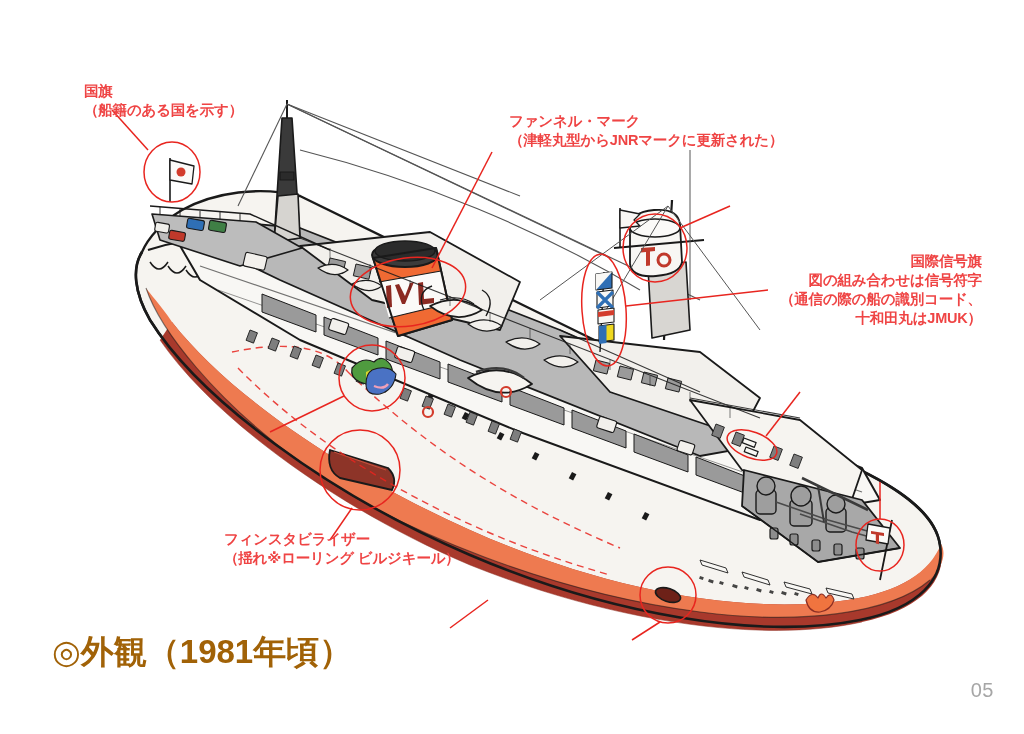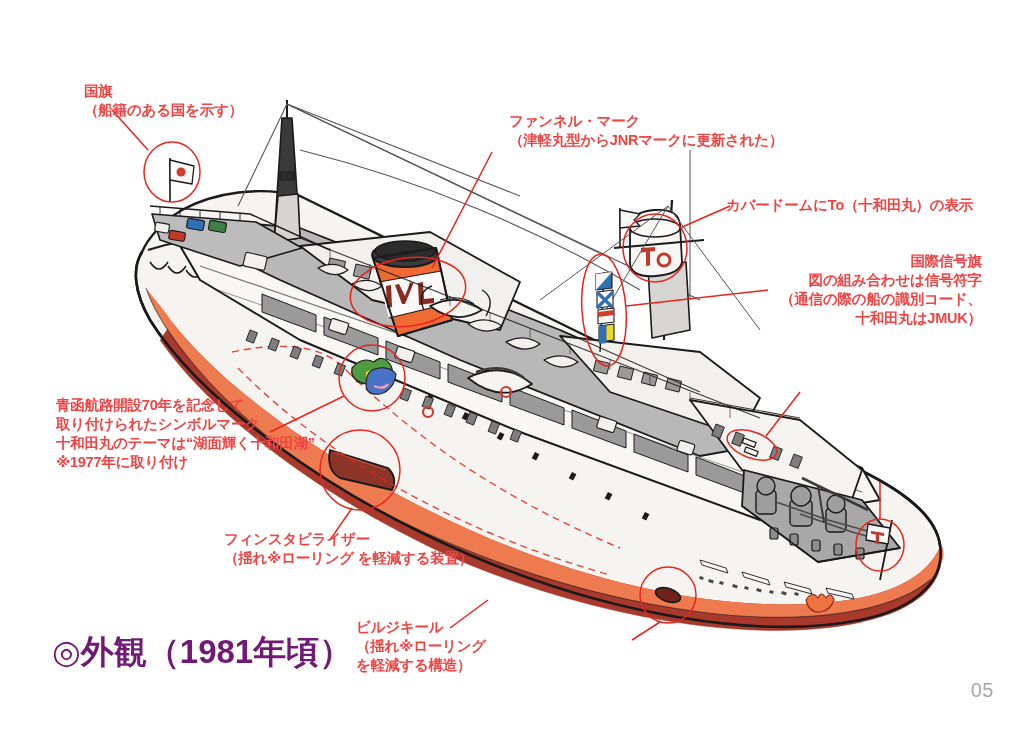--- a/index.html
+++ b/index.html
@@ -22,21 +22,21 @@
   }
   .ann.center { text-align:right; }
 
   #ship-illustration { position:absolute; left:0; top:0; width:1024px; height:734px; }
 
   .title {
     position:absolute;
     left:52px; top:630px;
     font-size:33px;
     font-weight:bold;
-    color:#701a75;
+    color:#a16207;
     letter-spacing:0px;
     white-space:pre;
   }
   .pagenum {
     position:absolute;
     right:30px; bottom:32px;
     font-size:20px;
     color:#a6a6a6;
     letter-spacing:0.5px;
   }
@@ -453,39 +453,31 @@
       <line x1="660" y1="622" x2="632" y2="640"></line>
     </g>
   </svg>
 
   <div class="ann" style="left:84px; top:82px;">国旗
 （船籍のある国を示す）</div>
 
   <div class="ann" style="left:466px; top:112px;margin-left:43px;">ファンネル・マーク
 （津軽丸型からJNRマークに更新された）</div>
 
-  <div class="ann" style="left:726px; top:196px;">カバードームにTo（十和田丸）の表示</div>
 
   <div class="ann center" style="left:780px; top:252px;">国際信号旗
 図の組み合わせは信号符字
 （通信の際の船の識別コード、
 十和田丸はJMUK）</div>
 
 
 
-  <div class="ann" style="left:56px; top:396px;">青函航路開設70年を記念して
-取り付けられたシンボルマーク
-十和田丸のテーマは“湖面輝く十和田湖”
-※1977年に取り付け</div>
 
   <div class="ann" style="left:224px; top:530px;">フィンスタビライザー
-（揺れ※ローリング を軽減する装置）</div>
-
-  <div class="ann" style="left:356px; top:618px;">ビルジキール
-（揺れ※ローリング
-を軽減する構造）</div>
+（揺れ※ローリング ビルジキール）</div>
+
 
 
   <div class="title">◎外観（1981年頃）</div>
 
   <div class="pagenum">05</div>
 
 </div>
 
 </body></html>

